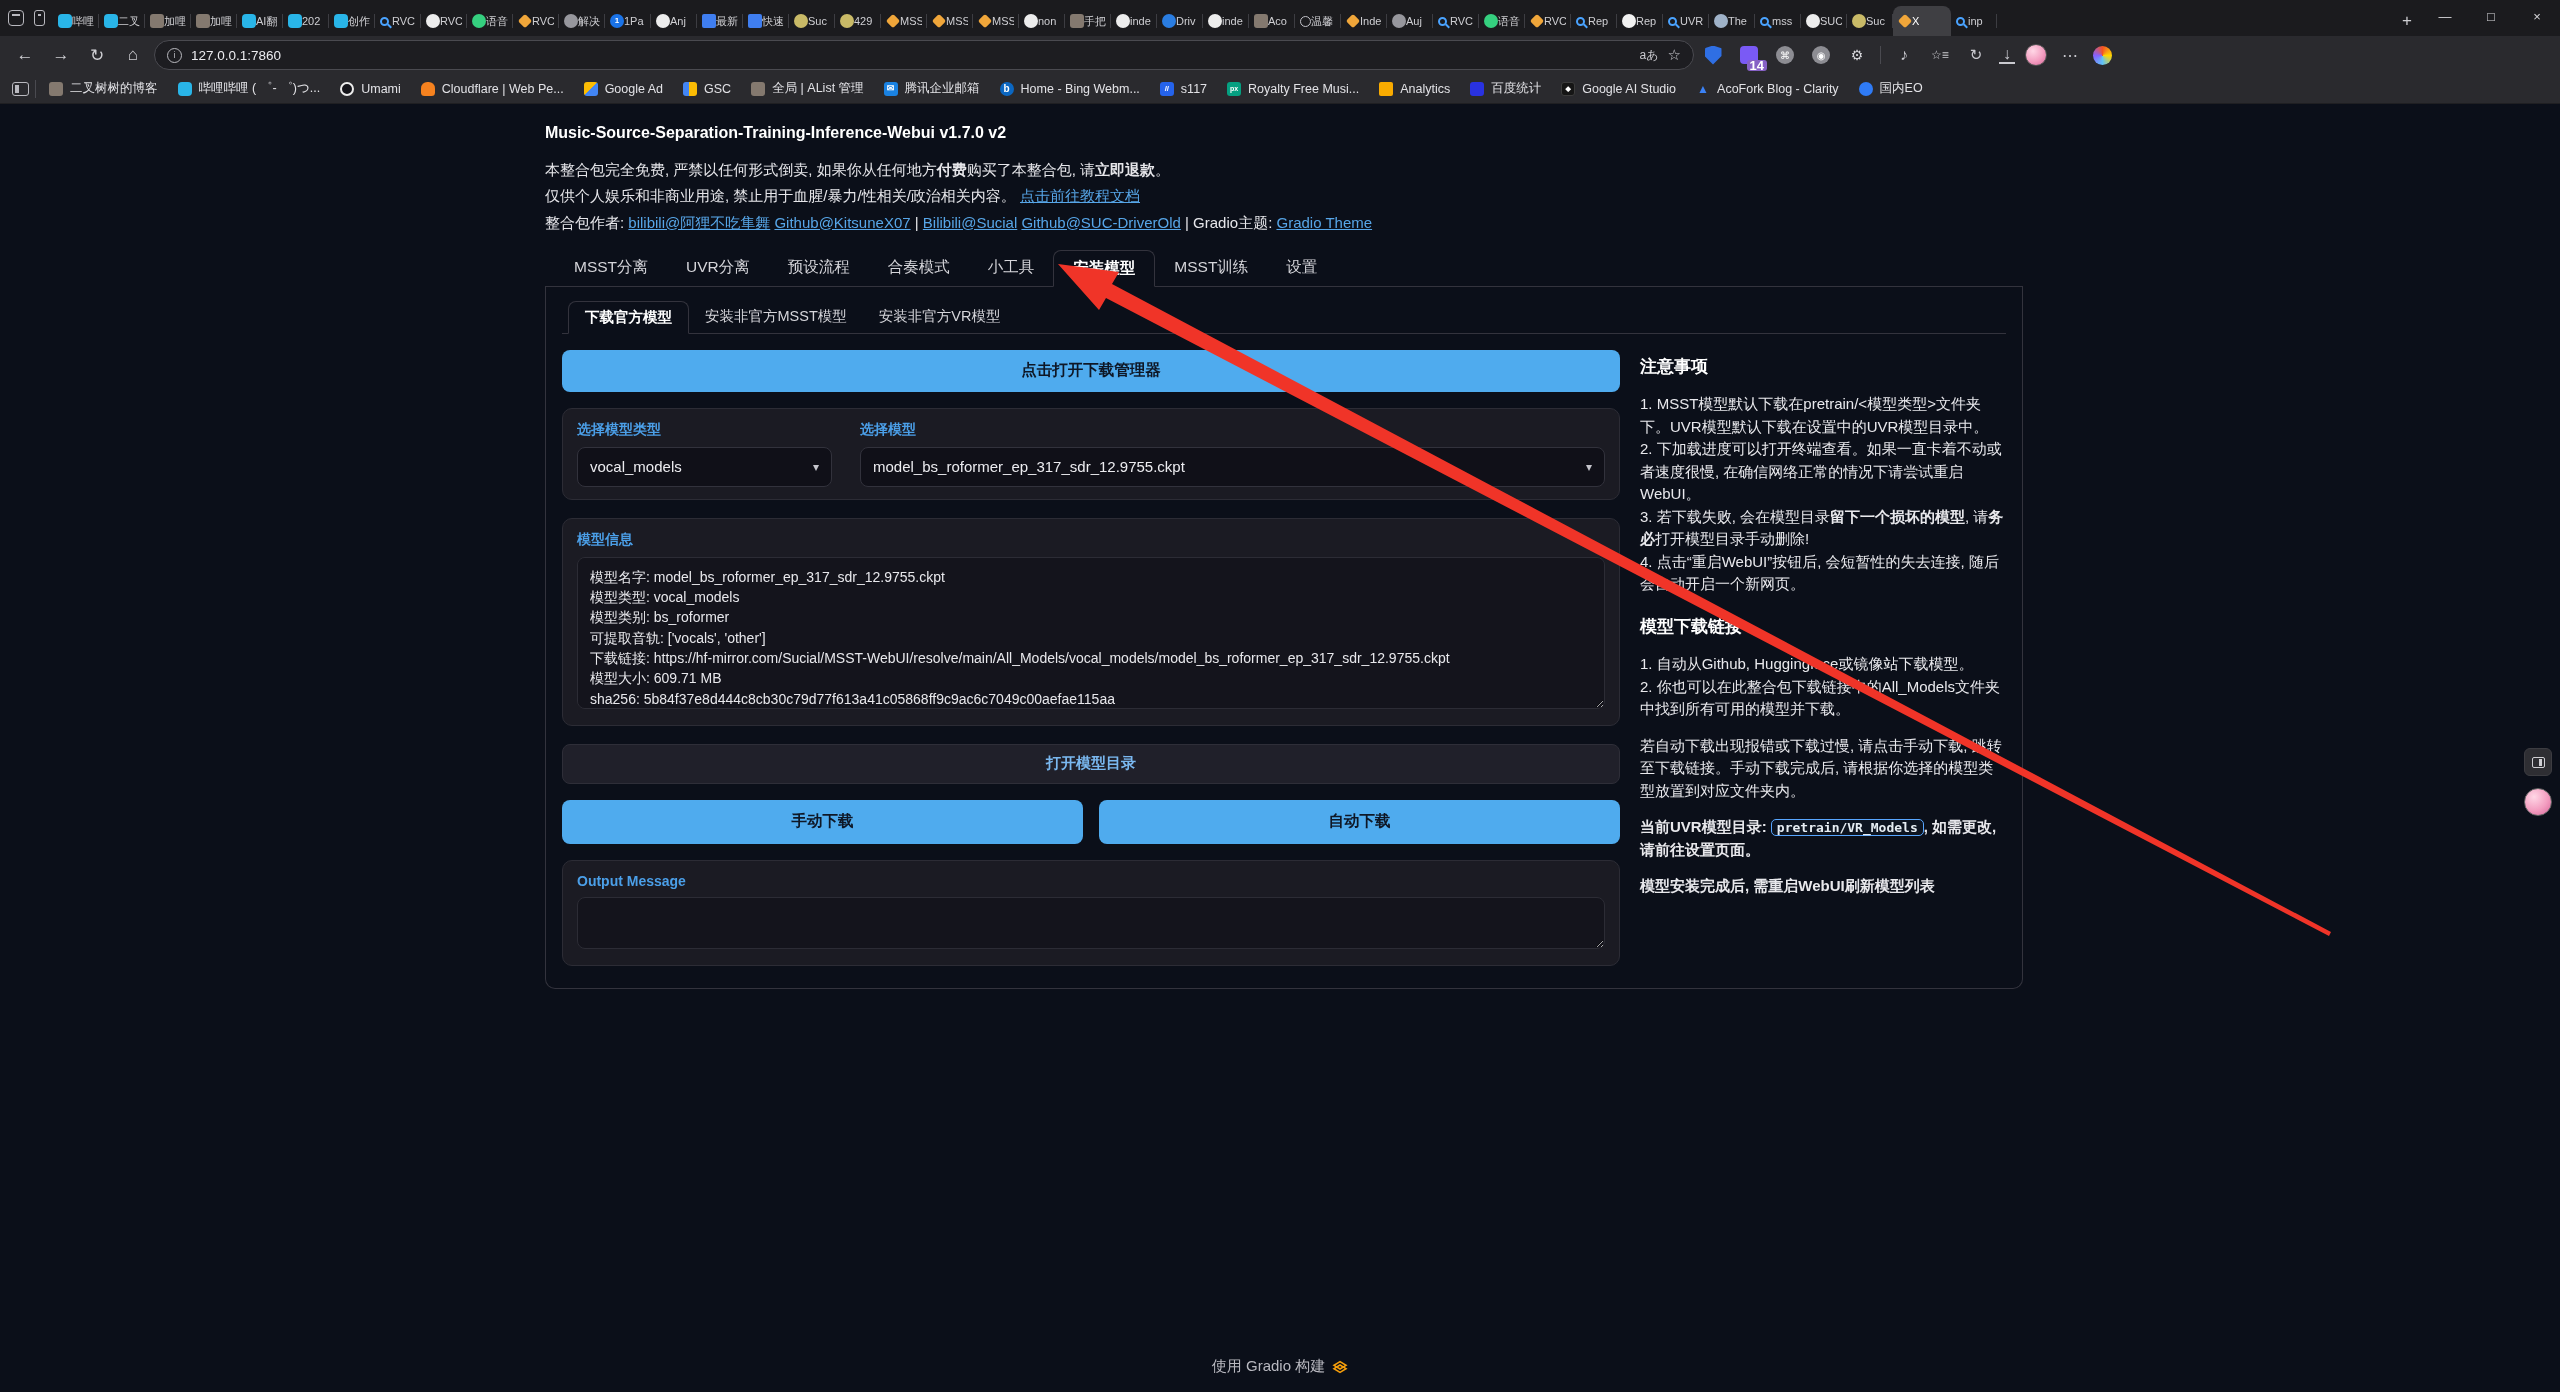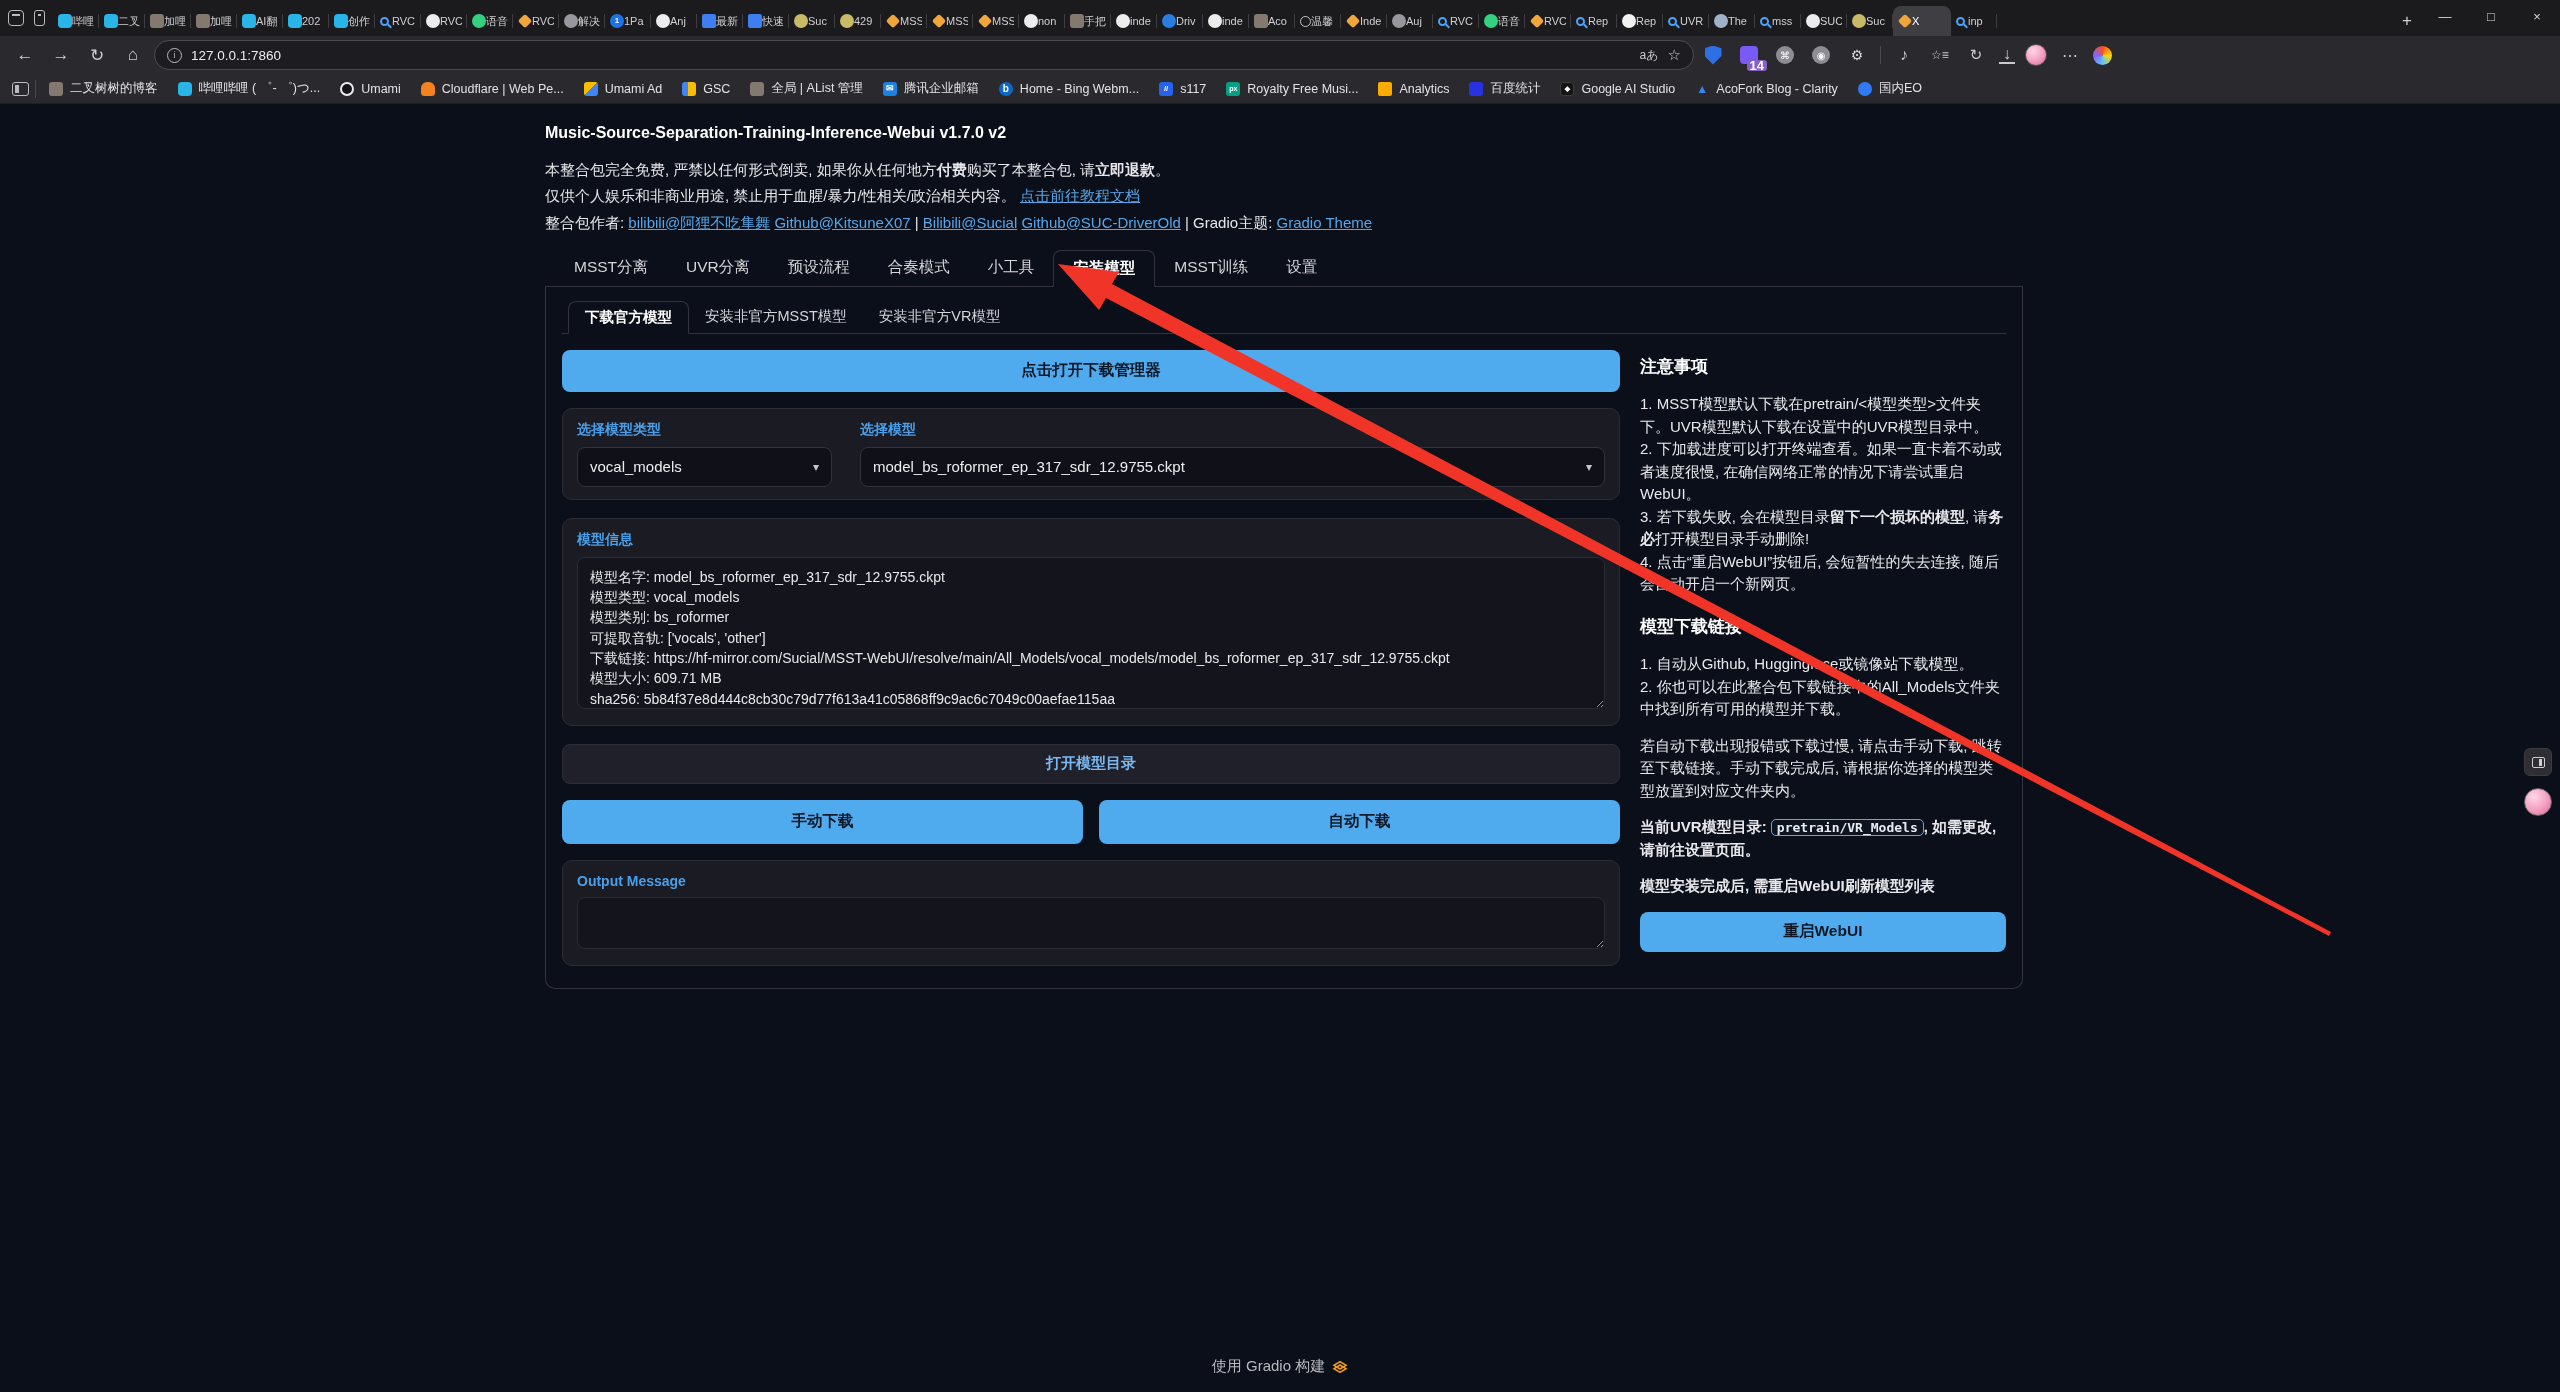--- a/index.html
+++ b/index.html
@@ -382,21 +382,21 @@
       <div class="bm">
         <span class="fi fi-umami"></span>
         <span class="bml">Umami</span>
       </div>
       <div class="bm">
         <span class="fi fi-cf"></span>
         <span class="bml">Cloudflare | Web Pe...</span>
       </div>
       <div class="bm">
         <span class="fi fi-gads"></span>
-        <span class="bml">Umami Ad</span>
+        <span class="bml">Google Ad</span>
       </div>
       <div class="bm">
         <span class="fi fi-gsc"></span>
         <span class="bml">GSC</span>
       </div>
       <div class="bm">
         <span class="fi fi-ava"></span>
         <span class="bml">全局 | AList 管理</span>
       </div>
       <div class="bm">
@@ -532,21 +532,20 @@
           <h2>模型下载链接</h2>
           <p>1. 自动从Github, Huggingface或镜像站下载模型。</p>
           <p>2. 你也可以在此整合包下载链接中的All_Models文件夹中找到所有可用的模型并下载。</p>
           <div class="gap"></div>
           <p>若自动下载出现报错或下载过慢, 请点击手动下载, 跳转至下载链接。手动下载完成后, 请根据你选择的模型类型放置到对应文件夹内。</p>
           <div class="gap"></div>
           <p><b>当前UVR模型目录: </b><span class="codechip">pretrain/VR_Models</span><b>, 如需更改,</b><br><b>请前往设置页面。</b></p>
           <div class="gap"></div>
           <p style="font-weight:700">模型安装完成后, 需重启WebUI刷新模型列表</p>
 
-          <button class="btn-blue btn-restart">重启WebUI</button>
         </div>
       </div>
     </div>
   </div>
 
   <svg class="arrow-overlay" width="2560" height="1288" viewBox="0 0 2560 1288">
     <polygon points="1058,160 1099,206 1106,194 2329,832 2331,828 1112,180 1119,168" fill="#f03428"></polygon>
   </svg>
 
   <div class="edge-fab">

